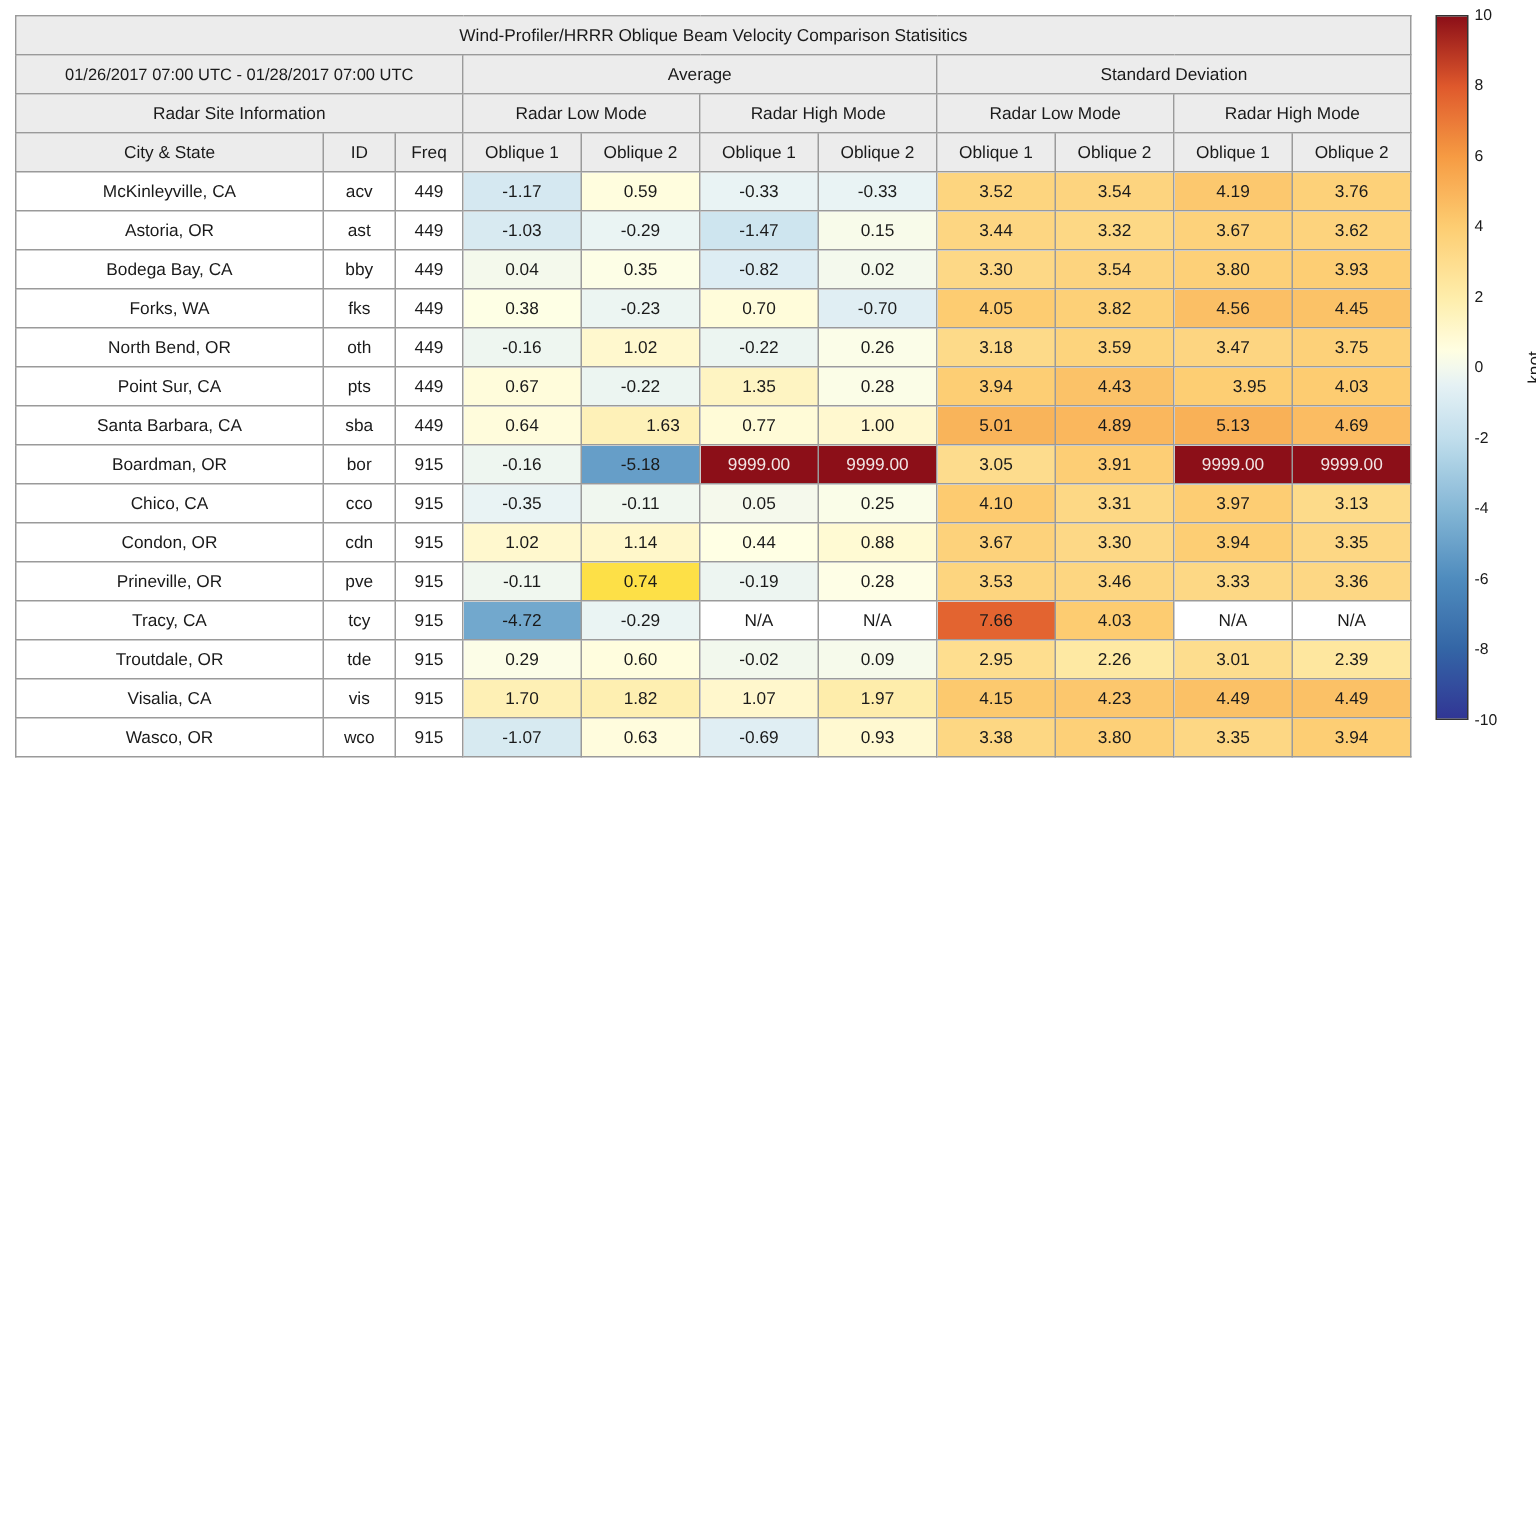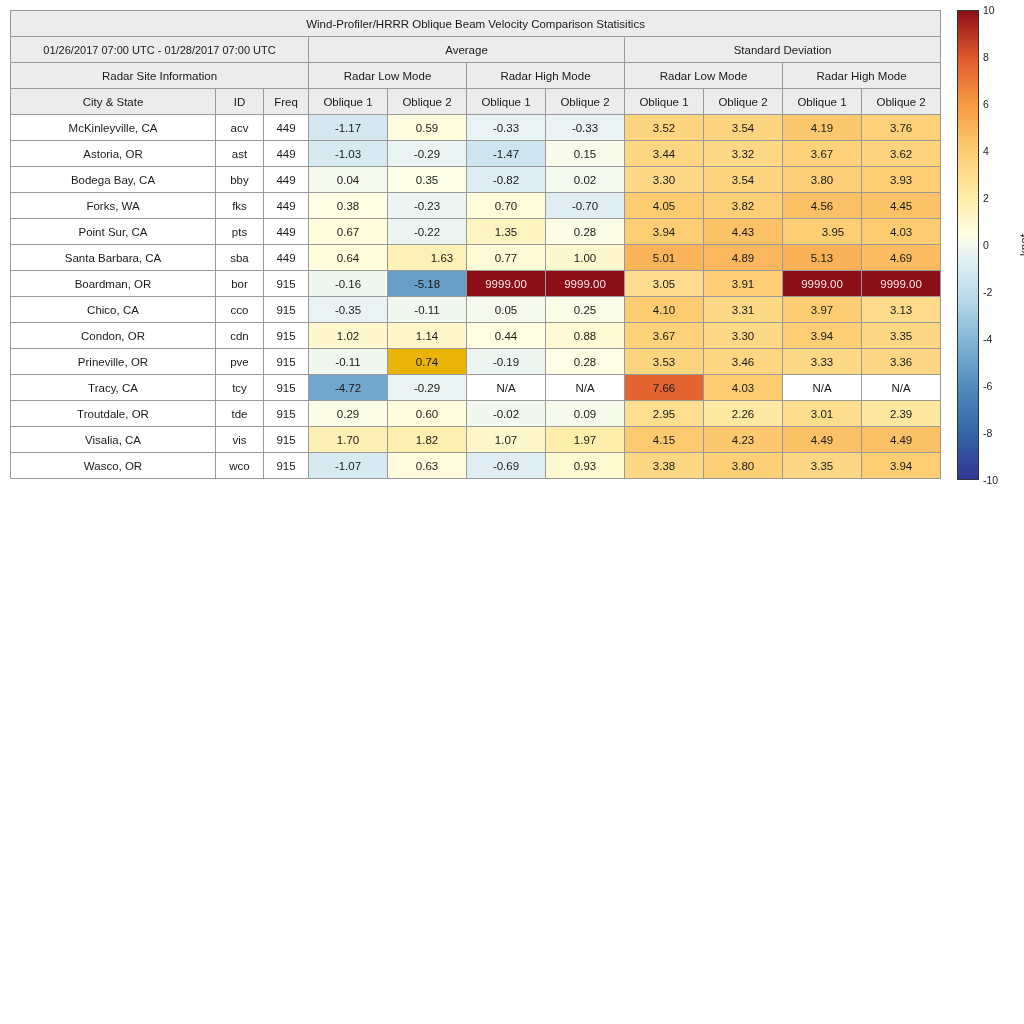--- a/index.html
+++ b/index.html
@@ -185,20 +185,33 @@
             <td style="background: rgb(254, 255, 229);">0.38</td>
             <td style="background: rgb(236, 245, 242);">-0.23</td>
             <td style="background: rgb(255, 252, 218);">0.70</td>
             <td style="background: rgb(224, 238, 243);">-0.70</td>
             <td style="background: rgb(253, 204, 113);">4.05</td>
             <td style="background: rgb(253, 208, 119);">3.82</td>
             <td style="background: rgb(251, 191, 101);">4.56</td>
             <td style="background: rgb(251, 194, 103);">4.45</td>
           </tr>
           <tr>
+            <td>North Bend, OR</td>
+            <td>oth</td>
+            <td>449</td>
+            <td style="background: rgb(238, 246, 240);">-0.16</td>
+            <td style="background: rgb(255, 248, 206);">1.02</td>
+            <td style="background: rgb(236, 245, 241);">-0.22</td>
+            <td style="background: rgb(251, 253, 232);">0.26</td>
+            <td style="background: rgb(253, 218, 137);">3.18</td>
+            <td style="background: rgb(253, 212, 125);">3.59</td>
+            <td style="background: rgb(253, 213, 129);">3.47</td>
+            <td style="background: rgb(253, 209, 121);">3.75</td>
+          </tr>
+          <tr>
             <td>Point Sur, CA</td>
             <td>pts</td>
             <td>449</td>
             <td style="background: rgb(255, 252, 219);">0.67</td>
             <td style="background: rgb(236, 245, 241);">-0.22</td>
             <td style="background: rgb(254, 244, 194);">1.35</td>
             <td style="background: rgb(251, 253, 231);">0.28</td>
             <td style="background: rgb(253, 206, 116);">3.94</td>
             <td style="background: rgb(251, 194, 104);">4.43</td>
             <td style="background: rgb(253, 206, 115); padding-left: 24px;">3.95</td>
@@ -254,21 +267,21 @@
             <td style="background: rgb(253, 210, 123);">3.67</td>
             <td style="background: rgb(253, 216, 134);">3.30</td>
             <td style="background: rgb(253, 206, 116);">3.94</td>
             <td style="background: rgb(253, 215, 132);">3.35</td>
           </tr>
           <tr>
             <td>Prineville, OR</td>
             <td>pve</td>
             <td>915</td>
             <td style="background: rgb(240, 247, 239);">-0.11</td>
-            <td style="background: #eab308;">0.74</td>
+            <td style="background: #fde047;">0.74</td>
             <td style="background: rgb(237, 245, 241);">-0.19</td>
             <td style="background: rgb(254, 254, 230);">0.28</td>
             <td style="background: rgb(253, 213, 127);">3.53</td>
             <td style="background: rgb(253, 214, 129);">3.46</td>
             <td style="background: rgb(253, 216, 133);">3.33</td>
             <td style="background: rgb(253, 215, 132);">3.36</td>
           </tr>
           <tr>
             <td>Tracy, CA</td>
             <td>tcy</td>

